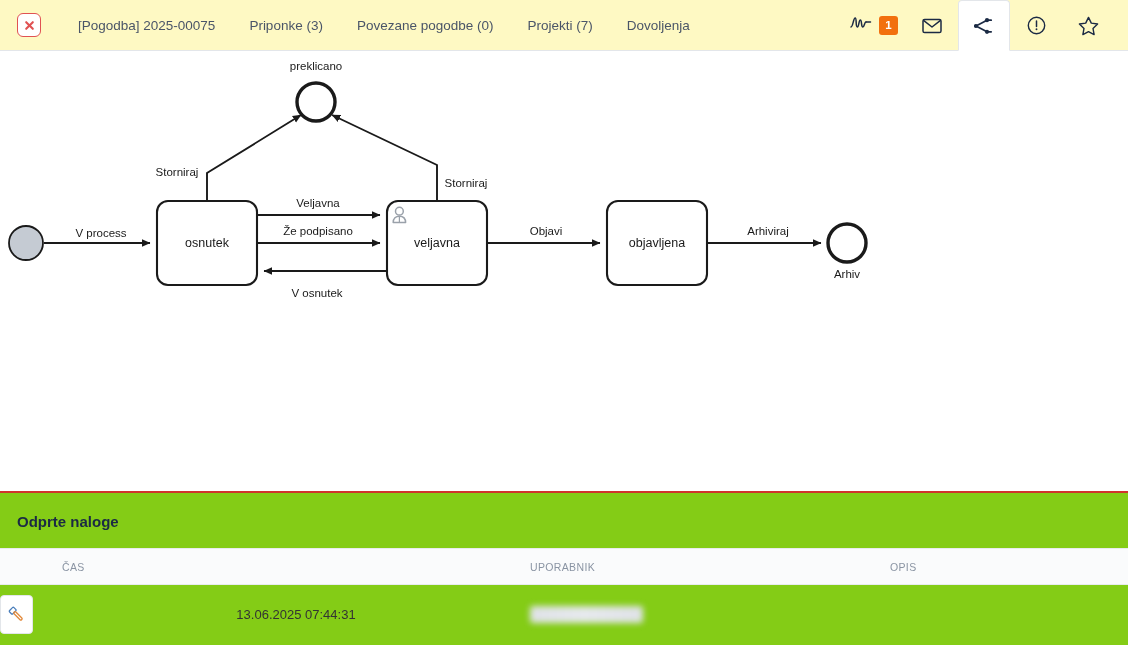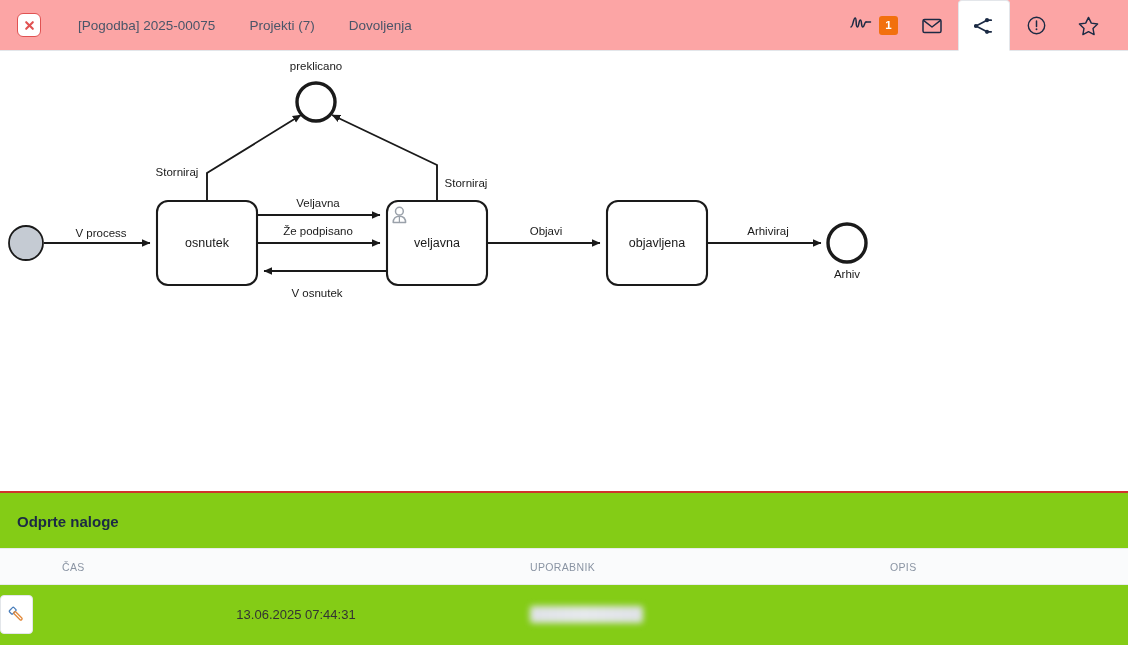--- a/index.html
+++ b/index.html
@@ -13,21 +13,21 @@
     background: #ffffff;
     font-family: "Liberation Sans", sans-serif;
     color: #333333;
   }
 
   
   .topbar {
     position: relative;
     height: 51px;
     width: 1128px;
-    background: #fca5a5;
+    background: #fef9c3;
     border-bottom: 1px solid #e3e6ea;
     display: flex;
     align-items: stretch;
   }
   .topbar-left {
     display: flex;
     align-items: center;
     flex: 1 1 auto;
     min-width: 0;
   }
@@ -216,20 +216,26 @@
   <div class="topbar-left">
 
     <div class="close-btn">
       <svg width="13" height="13" viewBox="0 0 13 13" aria-hidden="true">
         <path d="M3.2 3.2 L9.8 9.8 M9.8 3.2 L3.2 9.8" stroke="#e05252" stroke-width="2.1" stroke-linecap="round"></path>
       </svg>
     </div>
 
     <div class="nav-tab">
       <span>[Pogodba] 2025-00075</span>
+    </div>
+    <div class="nav-tab">
+      <span>Priponke (3)</span>
+    </div>
+    <div class="nav-tab">
+      <span>Povezane pogodbe (0)</span>
     </div>
     <div class="nav-tab">
       <span>Projekti (7)</span>
     </div>
     <div class="nav-tab">
       <span>Dovoljenja</span>
     </div>
   </div>
 
   <div class="topbar-right">

